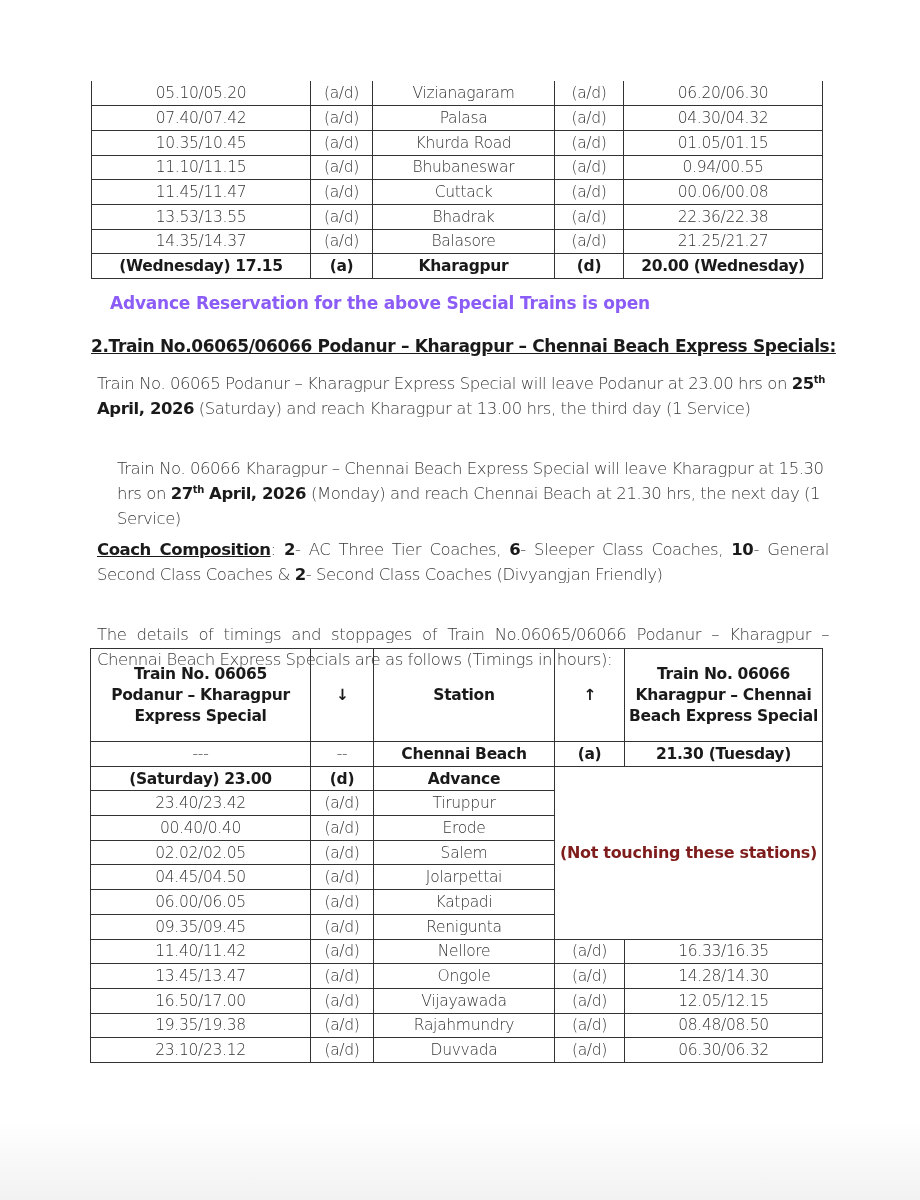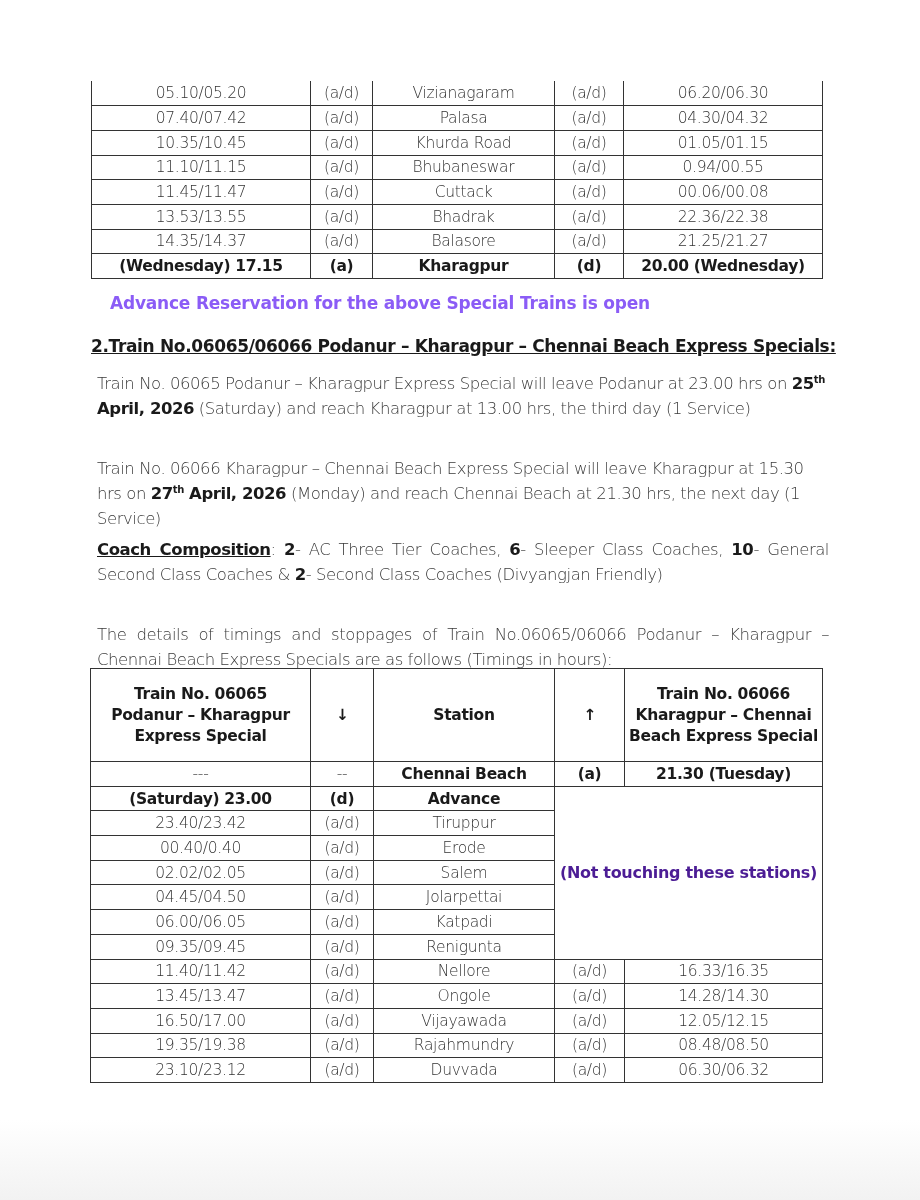--- a/index.html
+++ b/index.html
@@ -27,25 +27,25 @@
     overflow: hidden;
     color: #333;
     font-weight: 300;
   }
   table.tt td.b { font-weight: bold; color: #1a1a1a; }
   table.tt tr { height: 24.7px; }
 
   #t1 { left: 91px; top: 81px; width: 731px; }
   #t1 tr.first td { border-top: none; }
 
-  #t2 { left: 90px; top: 668px; width: 732px; }
+  #t2 { left: 90px; top: 648px; width: 732px; }
   #t2 tr.hdr { height: 93px; }
   #t2 tr.hdr td { font-weight: bold; white-space: normal; line-height: 21px; font-size: 15.5px; color:#1a1a1a; }
   #t2 td.arrow { font-weight: normal; font-size: 18px; }
-  #t2 td.nt { font-weight: bold; font-size: 16px; color: #4c1d95; }
+  #t2 td.nt { font-weight: bold; font-size: 16px; color: #7f1d1d; }
 
   .adv {
     position: absolute; left: 0; width: 760px; top: 293px;
     text-align: center; font-weight: bold; font-size: 17px; color: #8b5cf6;
     letter-spacing: -0.2px;
   }
   .h2 {
     position: absolute; left: 91px; top: 336px;
     font-weight: bold; font-size: 17px; text-decoration: underline; color: #1a1a1a;
     letter-spacing: -0.35px;
@@ -132,21 +132,21 @@
     </tr>
   </tbody>
     </table>
 
   <div class="adv">Advance Reservation for the above Special Trains is open</div>
 
   <div class="h2">2.Train No.06065/06066 Podanur – Kharagpur – Chennai Beach Express Specials:</div>
 
   <div class="para" style="top:371px;"><span>Train No. 06065 Podanur – Kharagpur Express Special will leave Podanur at 23.00 hrs on </span><b><span>25</span><sup>th</sup><span> April, 2026</span></b><span> (Saturday) and reach Kharagpur at 13.00 hrs, the third day (1 Service)</span></div>
 
-  <div class="para" style="top:456px;"><span>Train No. 06066 Kharagpur – Chennai Beach Express Special will leave Kharagpur at 15.30 hrs on </span><b><span>27</span><sup>th</sup><span> April, 2026</span></b><span> (Monday) and reach Chennai Beach at 21.30 hrs, the next day (1 Service)</span></div>
+  <div class="para" style="top:456px;margin-left:20px;"><span>Train No. 06066 Kharagpur – Chennai Beach Express Special will leave Kharagpur at 15.30 hrs on </span><b><span>27</span><sup>th</sup><span> April, 2026</span></b><span> (Monday) and reach Chennai Beach at 21.30 hrs, the next day (1 Service)</span></div>
 
   <div class="para justify" style="top:537px;"><span class="ul">Coach Composition</span><span>: </span><b>2</b><span>- AC Three Tier Coaches, </span><b>6</b><span>- Sleeper Class Coaches, </span><b>10</b><span>- General Second Class Coaches &amp; </span><b>2</b><span>- Second Class Coaches (Divyangjan Friendly)</span></div>
 
   <div class="para justify" style="top:622px; text-align-last:left;">The details of timings and stoppages of Train No.06065/06066 Podanur – Kharagpur – Chennai Beach Express Specials are as follows (Timings in hours):</div>
 
   <table class="tt" id="t2">
     <colgroup>
         <col style="width:220px">
         <col style="width:63px">
         <col style="width:181px">

